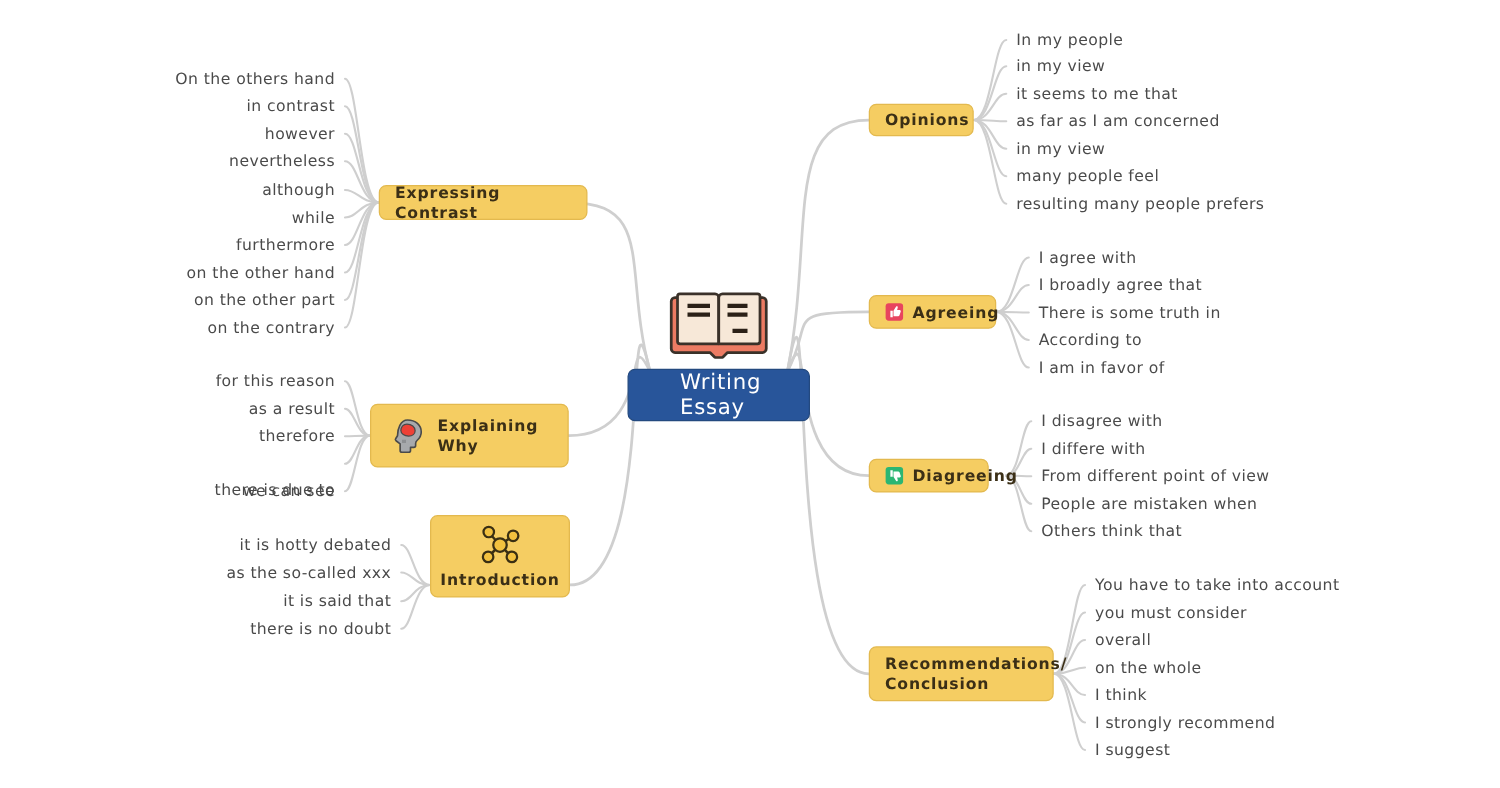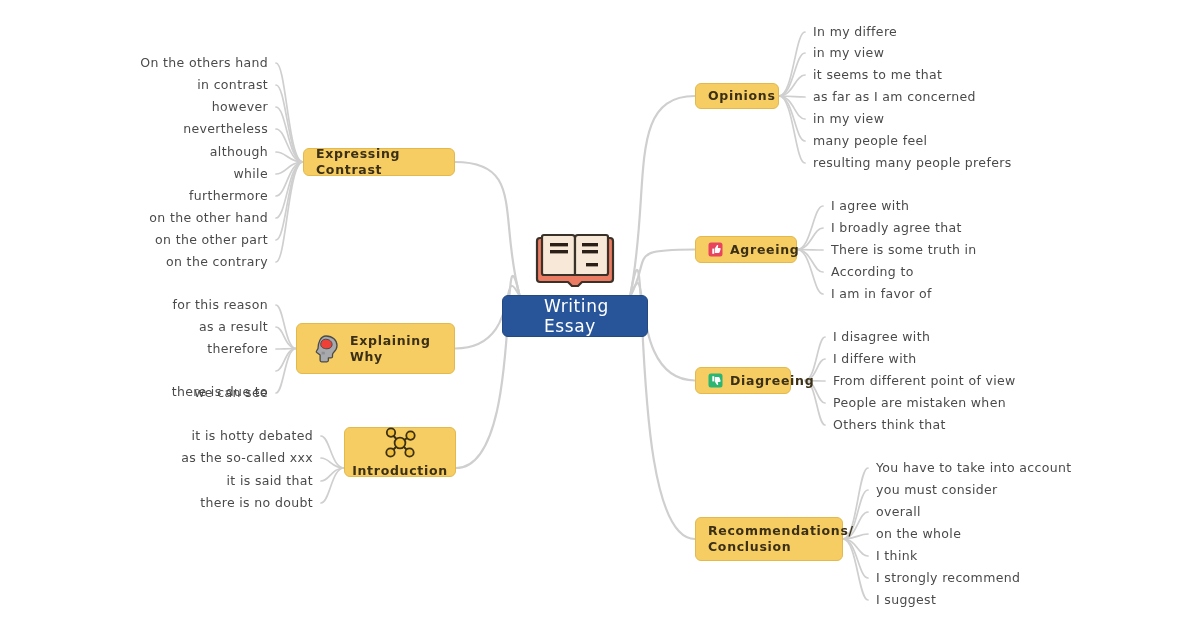--- a/index.html
+++ b/index.html
@@ -179,34 +179,34 @@
             <path d="M4.3 3.2h1.9v5.2H4.3z" fill="#fff"></path>
             <path d="M6.8 8.4l2.1 3.4c.6.6 1.5.1 1.3-.8l-.5-2h2c.7 0 1.1-.6.9-1.2l-1-3c-.2-.5-.6-.7-1-.7H6.8z" fill="#fff"></path>
           </svg>
         </span>
         <span class="node-label">Diagreeing</span>
       </div>
       <div class="node node-branch" style="left: 695px; top: 517px; width: 148px; height: 44px;">
         <span class="node-label">Recommendations/
 Conclusion</span>
       </div>
-      <div class="node node-branch" style="left: 303px; top: 148px; width: 152px; height: 28px; justify-content: flex-end;">
+      <div class="node node-branch" style="left: 303px; top: 148px; width: 167px; height: 28px; justify-content: flex-end;">
         <span class="node-label">Expressing Contrast</span>
       </div>
       <div class="node node-branch" style="left: 296px; top: 323px; width: 159px; height: 51px;">
         <span class="node-icon">
           <svg width="34" height="32" viewBox="0 0 34 32">
             <path d="M17 3c6.5 0 11 4.2 11 9.6 0 3.2-1.6 5.2-3.2 6.6-1 .9-1.3 1.5-1.3 2.6v1.6c0 .9-.6 1.5-1.5 1.5h-2.6v2.4c0 .9-.6 1.5-1.5 1.5h-5.3c-.9 0-1.5-.6-1.5-1.5v-5.2l-3.3-2.5c-.6-.5-.7-1-.3-1.6l1.5-2.4C9 10.2 11.3 3 17 3z" fill="#a7a9ac" stroke="#4a4a4a" stroke-width="1.3" stroke-linejoin="round"></path>
             <path d="M16.5 6.2c3.9 0 6.6 2.3 6.6 5.3 0 2.5-2.1 4.3-5.2 4.3-3.3 0-6.2-1.6-6.2-4.4 0-2.9 2-5.2 4.8-5.2z" fill="#ee4036" stroke="#4a4a4a" stroke-width="1"></path>
             <path d="M12.6 18.8h3.2v2.6h-3.2z" fill="#8d8f92"></path>
           </svg>
         </span>
         <span class="node-label">Explaining Why</span>
       </div>
-      <div class="node node-branch stacked" style="left: 344px; top: 427px; width: 112px; height: 50px;">
+      <div class="node node-branch stacked" style="left: 344px; top: 412px; width: 112px; height: 66px;">
         <span class="node-icon">
           <svg width="40" height="34" viewBox="0 0 40 34">
             <g stroke="#3a2f13" stroke-width="2">
               <line x1="20" y1="17" x2="11" y2="7"></line>
               <line x1="20" y1="17" x2="30" y2="10"></line>
               <line x1="20" y1="17" x2="11" y2="26"></line>
               <line x1="20" y1="17" x2="29" y2="26"></line>
             </g>
             <g fill="#f2c13f" stroke="#3a2f13" stroke-width="1.8">
               <circle cx="20" cy="17" r="5.4"></circle>
@@ -214,21 +214,21 @@
               <circle cx="30.5" cy="9.6" r="4.2"></circle>
               <circle cx="10.5" cy="26.5" r="4.2"></circle>
               <circle cx="29.5" cy="26.5" r="4.2"></circle>
             </g>
           </svg>
         </span>
         <span class="node-label">Introduction</span>
       </div>
     </div>
   <div id="leaf-layer">
-      <div class="leaf right" style="top: 26px; left: 813px;">In my differe</div>
+      <div class="leaf right" style="top: 26px; left: 813px;">In my people</div>
       <div class="leaf right" style="top: 47px; left: 813px;">in my view</div>
       <div class="leaf right" style="top: 69px; left: 813px;">it seems to me that</div>
       <div class="leaf right" style="top: 91px; left: 813px;">as far as I am concerned</div>
       <div class="leaf right" style="top: 113px; left: 813px;">in my view</div>
       <div class="leaf right" style="top: 135px; left: 813px;">many people feel</div>
       <div class="leaf right" style="top: 157px; left: 813px;">resulting many people prefers</div>
       <div class="leaf right" style="top: 200px; left: 831px;">I agree with</div>
       <div class="leaf right" style="top: 222px; left: 831px;">I broadly agree that</div>
       <div class="leaf right" style="top: 244px; left: 831px;">There is some truth in</div>
       <div class="leaf right" style="top: 266px; left: 831px;">According to</div>

